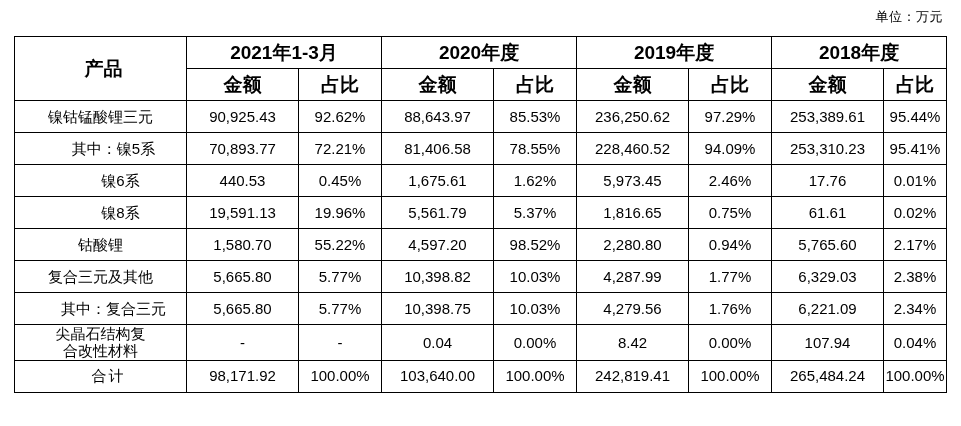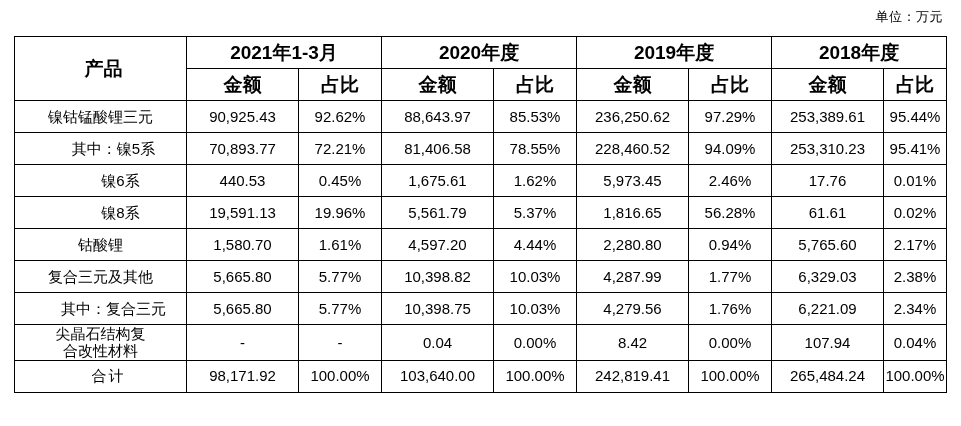--- a/index.html
+++ b/index.html
@@ -149,30 +149,30 @@
         <td class="num">17.76</td>
         <td class="num">0.01%</td>
       </tr>
       <tr>
         <td class="lbl ind2">镍8系</td>
         <td class="num">19,591.13</td>
         <td class="num">19.96%</td>
         <td class="num">5,561.79</td>
         <td class="num">5.37%</td>
         <td class="num">1,816.65</td>
-        <td class="num">56.28%</td>
+        <td class="num">0.75%</td>
         <td class="num">61.61</td>
         <td class="num">0.02%</td>
       </tr>
       <tr>
         <td class="lbl">钴酸锂</td>
         <td class="num">1,580.70</td>
-        <td class="num">1.61%</td>
+        <td class="num">55.22%</td>
         <td class="num">4,597.20</td>
-        <td class="num">4.44%</td>
+        <td class="num">98.52%</td>
         <td class="num">2,280.80</td>
         <td class="num">0.94%</td>
         <td class="num">5,765.60</td>
         <td class="num">2.17%</td>
       </tr>
       <tr>
         <td class="lbl">复合三元及其他</td>
         <td class="num">5,665.80</td>
         <td class="num">5.77%</td>
         <td class="num">10,398.82</td>

